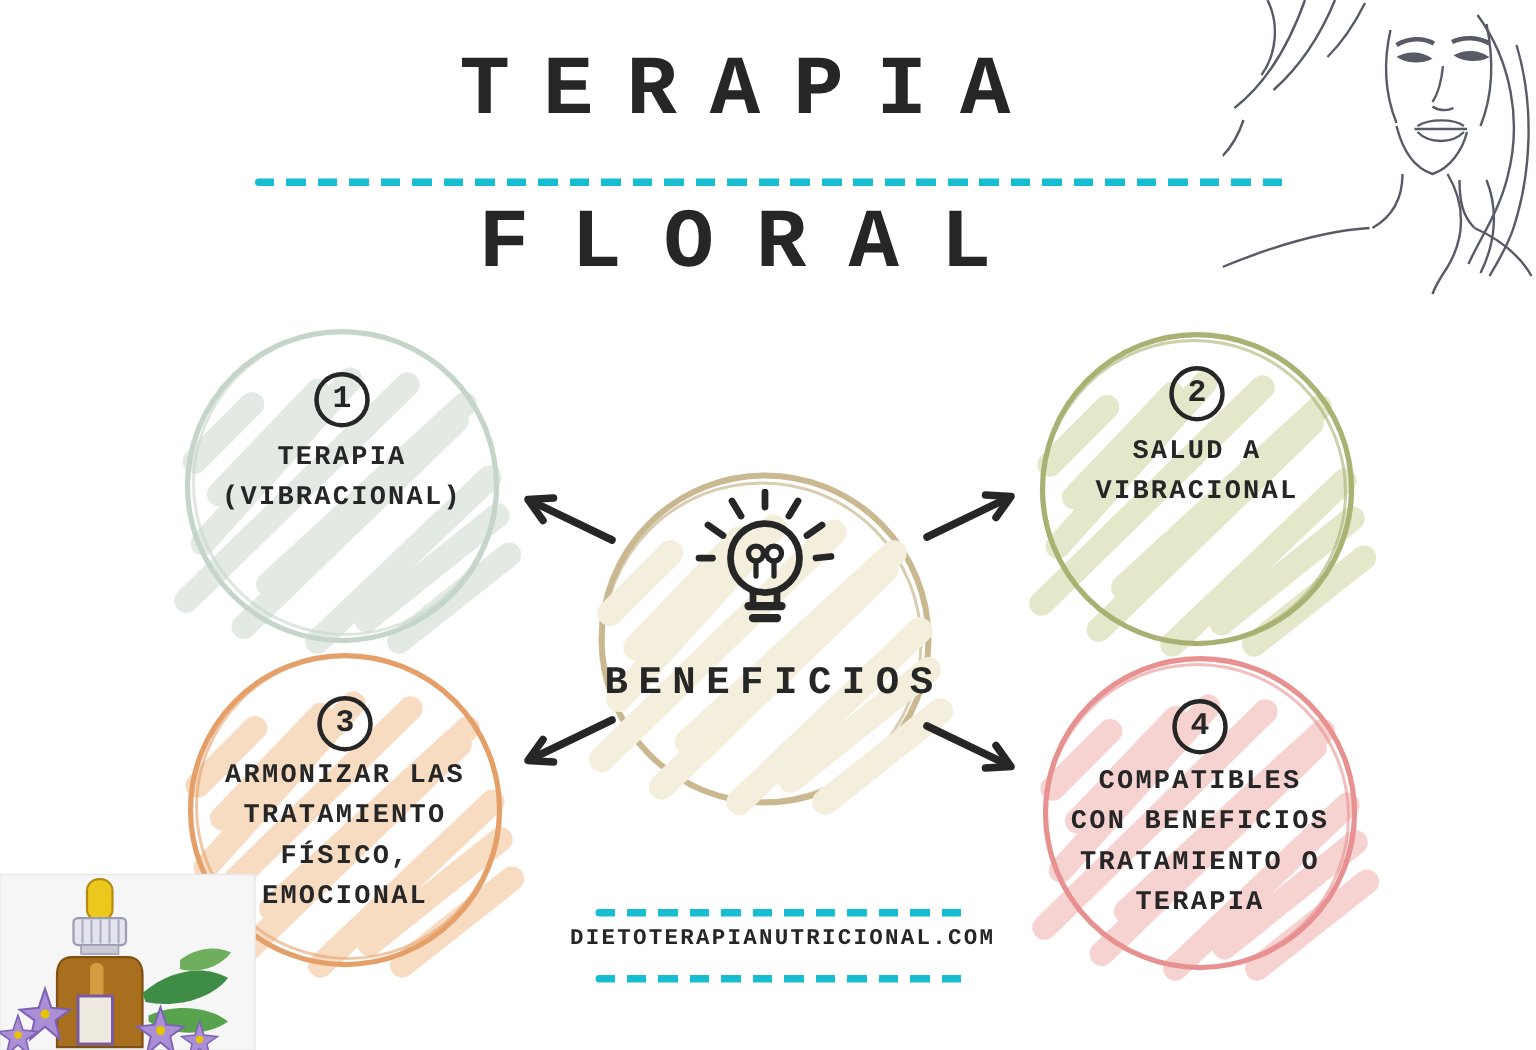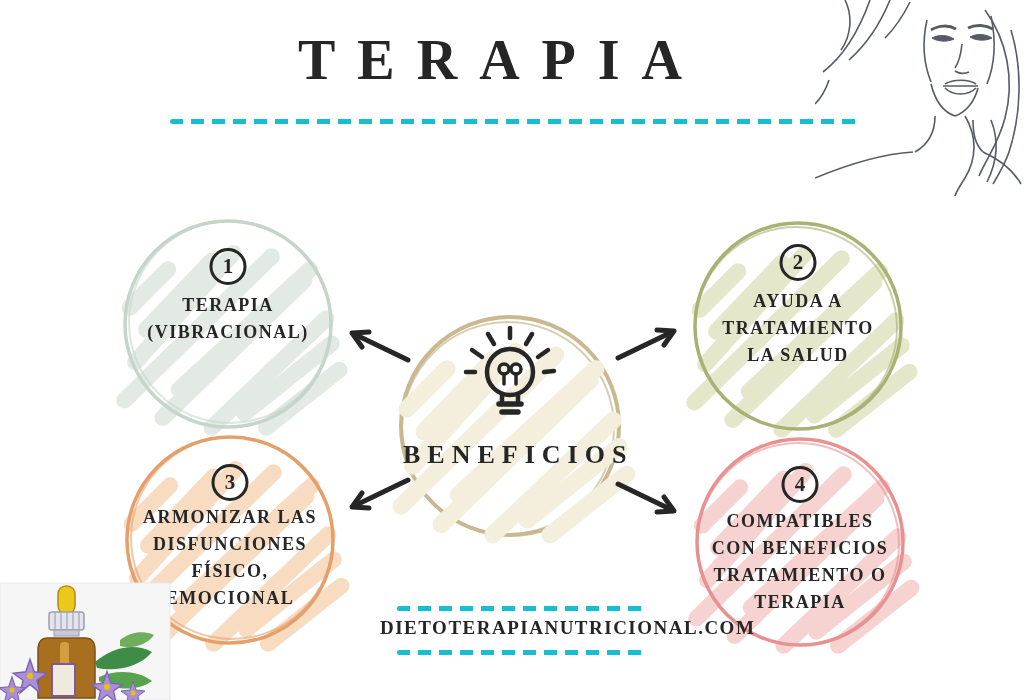--- a/index.html
+++ b/index.html
@@ -1,19 +1,19 @@
 <!DOCTYPE html>
 <html style="--ink: #262626; --teal_dash: #17bdd0; --center_ring: #c9b890; --center_scribble: #f4efdc; --sketch_line: #565b66;"><head>
 <meta charset="utf-8">
 <style>
   * { margin:0; padding:0; box-sizing:border-box; }
   html,body { background:#ffffff; }
   #page {
     position:relative; width:1024px; height:700px; overflow:hidden;
-    background:#ffffff; font-family:Liberation Serif, serif;
+    background:#ffffff; font-family:Liberation Mono, monospace;
     color:var(--ink,#262626);
   }
   .abs { position:absolute; }
 
   
   .title-line {
     left:150px; width:680px; text-align:center;
     font-weight:bold; font-size:56px; line-height:64px;
     letter-spacing:22px; padding-left:22px; color:var(--ink);
   }
@@ -58,21 +58,21 @@
     color:var(--ink);
     margin-top:16px;
   }
   #bulb { position:absolute; left:66px; top:14px; }
 
   
   #footer-dash-top    { left:397px; top:606px; width:249px; }
   #footer-dash-bottom { left:397px; top:650px; width:249px; }
   #footer-site {
     left:380px; top:617px; width:283px; text-align:left;
-    font-weight:bold; font-size:19px; letter-spacing:1.5px; color:var(--ink);
+    font-weight:bold; font-size:15px; letter-spacing:1.5px; color:var(--ink);
   }
 
   
   .arrow { width:76px; height:46px; }
   #arrow1 { left:338px; top:320px; }
   #arrow2 { left:612px; top:318px; }
   #arrow3 { left:338px; top:474px; }
   #arrow4 { left:612px; top:478px; }
   .arrow path { stroke:var(--ink); stroke-width:5; fill:none;
     stroke-linecap:round; stroke-linejoin:round; }
@@ -100,20 +100,21 @@
       <path d="M145,205 L212,152"></path>
       <path d="M20,95 L55,60"></path>
     </g>
   </defs>
 </svg>
 
 <div id="page">
 
   <div id="title1" class="abs title-line">TERAPIA</div>
   <div id="title-divider" class="abs teal-dash"></div>
+  <div id="title2" class="abs title-line">FLORAL</div>
 
   <svg id="woman-sketch" class="abs" width="209" height="198" viewBox="0 0 209 198">
     <path d="M55,0 C45,28 30,55 8,72"></path>
     <path d="M75,0 C66,22 52,44 34,60"></path>
     <path d="M95,2 C88,16 80,28 70,38"></path>
     <path d="M30,0 C38,16 36,36 26,50"></path>
     <path d="M14,80 C10,92 4,100 0,104"></path>
     <path d="M112,20 C107,42 108,62 116,82"></path>
     <path d="M176,16 C181,40 180,64 172,84"></path>
     <path class="thick" d="M116,30 C124,25 134,25 141,29"></path>
@@ -154,38 +155,37 @@
   <div id="circle2" class="abs bubble">
     <svg class="scribble-svg" width="240" height="240" viewBox="0 0 220 220" style="color: rgb(229, 231, 202);">
         <use href="#scribble"></use>
       </svg>
     <svg class="ring" width="216" height="216" viewBox="0 0 216 216">
       <circle cx="108" cy="108" r="103" fill="none" stroke-width="3.5" style="stroke: rgb(169, 177, 115);"></circle>
       <circle cx="106" cy="110" r="101" fill="none" stroke-width="2" opacity="0.6" style="stroke: rgb(169, 177, 115);"></circle>
     </svg>
     <span class="badge">2</span>
     <div class="bubble-text">
-      <div>AYUDA A</div>
-      <div>TRATAMIENTO</div>
-      <div>LA SALUD</div>
+      <div>SALUD A</div>
+      <div>VIBRACIONAL</div>
     </div>
   </div>
 
   <div id="circle3" class="abs bubble">
     <svg class="scribble-svg" width="240" height="240" viewBox="0 0 220 220" style="color: rgb(247, 220, 194);">
         <use href="#scribble"></use>
       </svg>
     <svg class="ring" width="216" height="216" viewBox="0 0 216 216">
       <circle cx="108" cy="108" r="103" fill="none" stroke-width="3.5" style="stroke: rgb(229, 160, 106);"></circle>
       <circle cx="110" cy="106" r="101" fill="none" stroke-width="2" opacity="0.6" style="stroke: rgb(229, 160, 106);"></circle>
     </svg>
     <span class="badge">3</span>
     <div class="bubble-text">
       <div>ARMONIZAR LAS</div>
-      <div>DISFUNCIONES</div>
+      <div>TRATAMIENTO</div>
       <div>FÍSICO,</div>
       <div>EMOCIONAL</div>
     </div>
   </div>
 
   <div id="circle4" class="abs bubble">
     <svg class="scribble-svg" width="240" height="240" viewBox="0 0 220 220" style="color: rgb(246, 211, 209);">
         <use href="#scribble"></use>
       </svg>
     <svg class="ring" width="216" height="216" viewBox="0 0 216 216">

